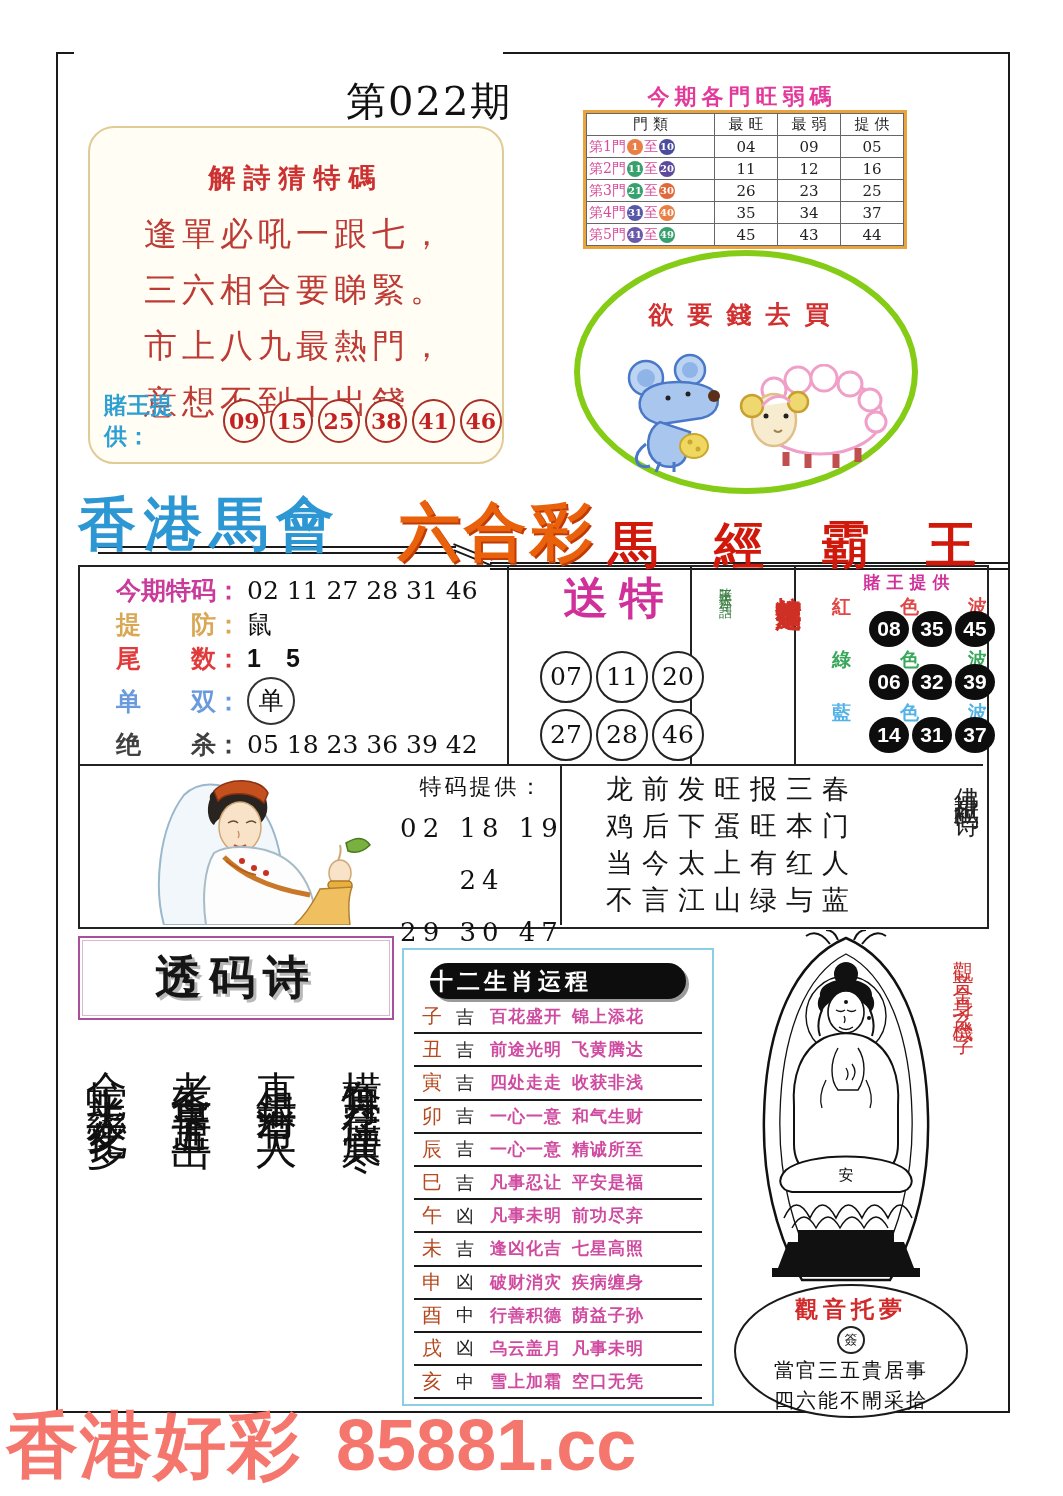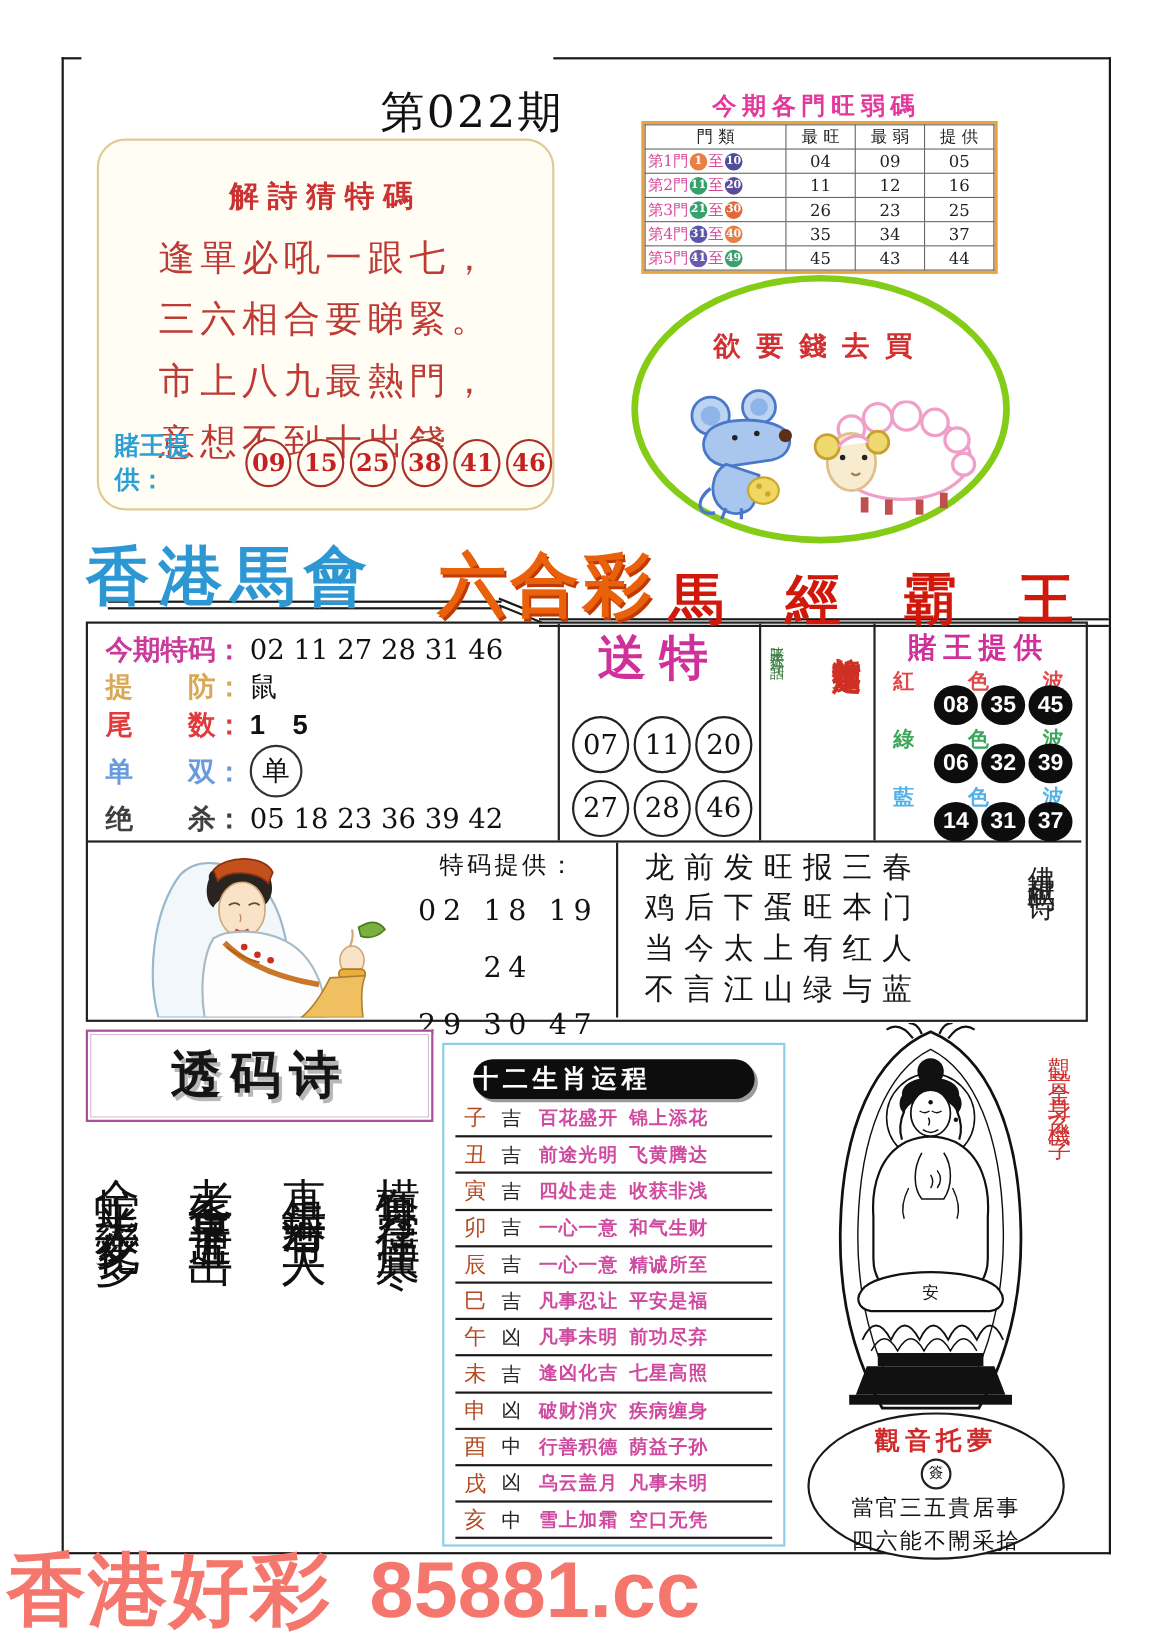--- a/index.html
+++ b/index.html
@@ -45,21 +45,21 @@
   
   #m-left{left:78px;top:486px;font-size:58px;font-weight:bold;color:#2d97d4;letter-spacing:8px;z-index:2;}
   #m-mid{left:398px;top:490px;font-size:62px;font-weight:bold;color:#ea610c;letter-spacing:4px;z-index:2;
          text-shadow:2px 2px 0 #c03a06;}
   #m-right{left:608px;top:512px;font-size:50px;font-weight:900;color:#d0190b;letter-spacing:56px;
            font-family:"Liberation Sans",sans-serif;z-index:2;white-space:nowrap;}
 
   
   #grid{left:78px;top:565px;width:907px;height:360px;border:2px solid #222;}
   .gline{position:absolute;background:#222;}
-  .cell{position:absolute;}
+  .cell{position:absolute;margin-left:20px;}
 
   
   #cell-info{left:0;top:0;width:427px;height:197px;padding:8px 0 0 16px;box-sizing:border-box;}
   .irow{display:flex;align-items:center;margin-bottom:4px;height:30px;font-size:25px;}
   .irow .ival{color:#111;margin-left:6px;white-space:nowrap;}
   .irow.r3{height:48px;}
   .ilabel{font-weight:bold;white-space:pre;}
   .irow.r0 .ilabel{color:#c93a9a;} .irow.r1 .ilabel{color:#d8a855;}
   .irow.r2 .ilabel{color:#e03a3a;} .irow.r3 .ilabel{color:#6a9ade;}
   .irow.r4 .ilabel{color:#404040;}
@@ -75,21 +75,21 @@
 
   
   #cell-aside{left:612px;top:0;width:102px;height:197px;}
   #aside-small{position:absolute;left:4px;top:10px;writing-mode:vertical-rl;font-size:13px;
                color:#3f7f46;letter-spacing:3px;}
   #aside-main{position:absolute;right:12px;top:10px;writing-mode:vertical-rl;font-size:26px;
               font-weight:bold;color:#cf3026;letter-spacing:1px;line-height:1;}
 
   
   #cell-waves{left:716px;top:0;width:187px;height:197px;padding-top:4px;box-sizing:border-box;}
-  #waves-title{text-align:center;color:#d0309a;font-size:26px;font-weight:bold;letter-spacing:6px;}
+  #waves-title{text-align:center;color:#d0309a;font-size:17px;font-weight:bold;letter-spacing:6px;}
   .wlabel{display:flex;justify-content:space-between;padding:0 16px;font-size:19px;font-weight:bold;height:20px;}
   .wg0 .wlabel span{color:#e04848;} .wg1 .wlabel span{color:#3aa85a;} .wg2 .wlabel span{color:#52b2e8;}
   .wballs{display:flex;justify-content:flex-end;padding-right:8px;gap:3px;margin-top:-3px;}
   .ball{width:40px;height:36px;border-radius:50%;background:#0d0d0d;color:#fff;font-size:21px;
         line-height:36px;text-align:center;font-weight:bold;font-family:"Liberation Sans",sans-serif;}
 
   
   #cell-guanyin{left:0;top:199px;width:480px;height:159px;}
   #special-block{position:absolute;right:8px;top:6px;width:180px;text-align:center;}
   #special-block .sptitle{font-size:22px;color:#111;letter-spacing:3px;}

